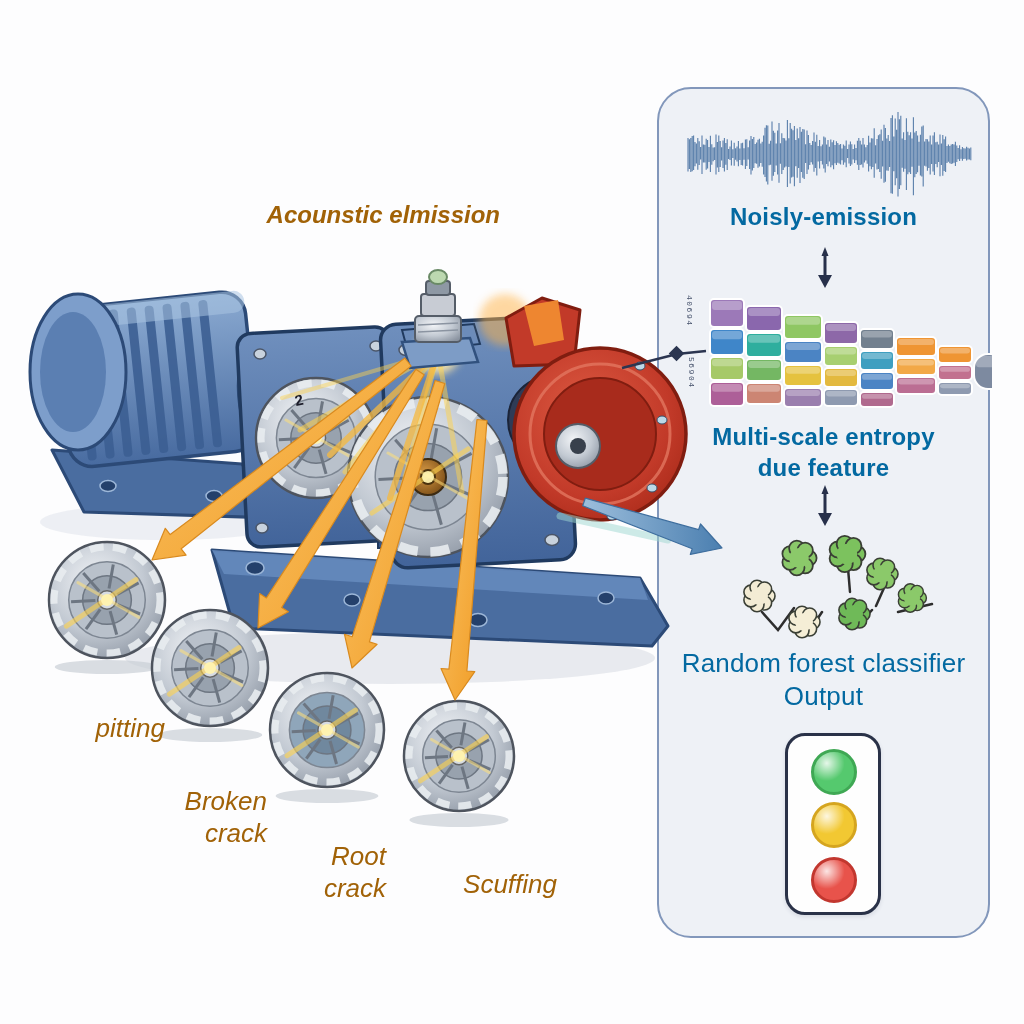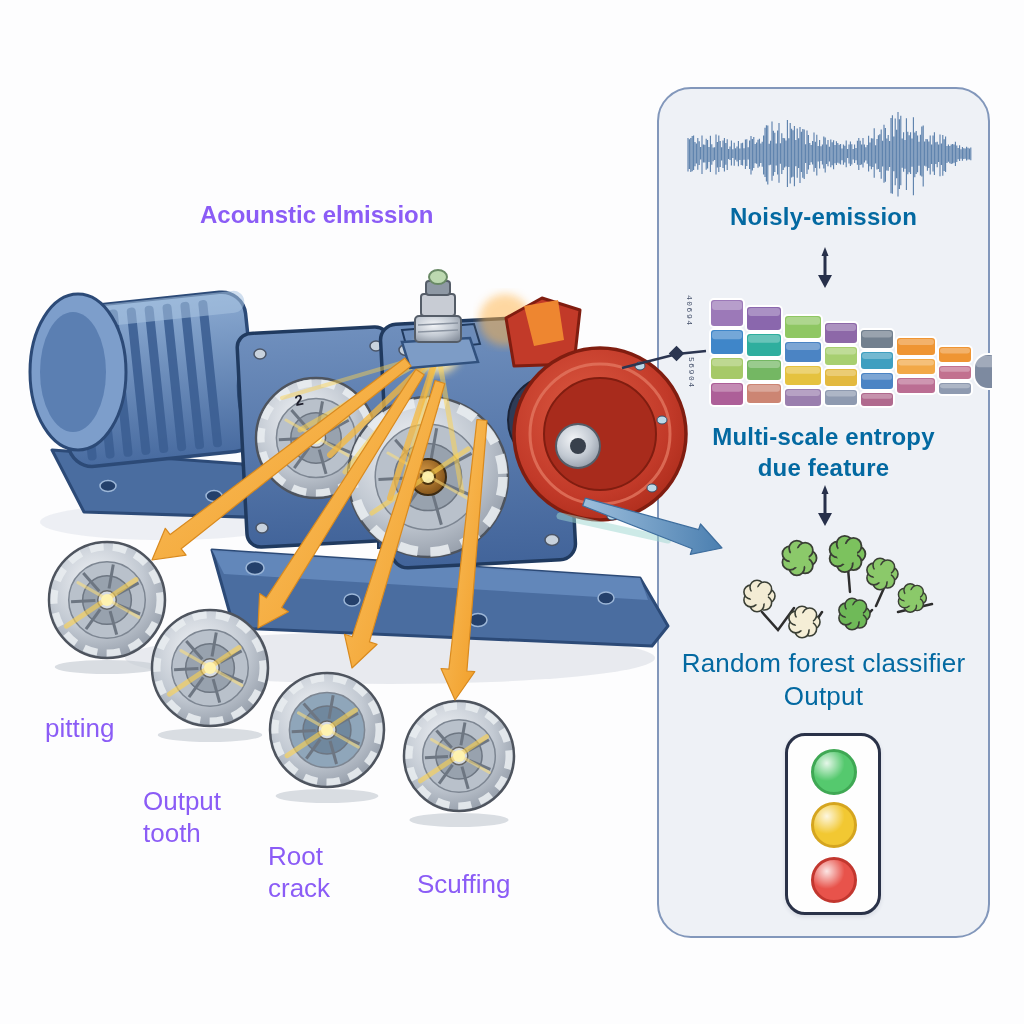--- a/index.html
+++ b/index.html
@@ -9,21 +9,21 @@
   
   .panel{position:absolute;left:657px;top:87px;width:333px;height:851px;
          background:var(--panel_bg,#eef1f6);border:2.5px solid var(--panel_border,#8297bb);
          border-radius:34px;box-sizing:border-box;z-index:1;}
   .panel-label{position:absolute;left:0;width:100%;text-align:center;font-weight:bold;
                font-size:24px;line-height:31px;color:#0369a1;letter-spacing:.2px;}
   .classifier-label{font-size:26px;font-weight:400;line-height:33px;}
   .axis-text{position:absolute;writing-mode:vertical-rl;font-size:8px;letter-spacing:1.5px;
              color:#44506a;font-family:"Liberation Mono","DejaVu Sans Mono",monospace;}
   
-  .scene-label{position:absolute;z-index:3;text-align:left;color:#8b5cf6;}
+  .scene-label{position:absolute;z-index:3;text-align:right;color:#a16207;font-style:italic;}
   .main-title{width:300px;left:200px;top:200px;font-weight:bold;font-size:24px;line-height:29px;}
   .main-title .l2{display:block;margin-left:95px;width:205px;}
   .fault-label{font-size:26px;font-weight:500;line-height:32px;margin-top:40px;}
   #scene{position:absolute;left:0;top:0;z-index:2;pointer-events:none;}
   
   .traffic-light{position:absolute;left:126px;top:644px;width:96px;height:182px;
                  background:#fefefe;border:3.5px solid #2a3248;border-radius:20px;
                  box-sizing:border-box;box-shadow:0 2px 4px rgba(40,50,80,.12);}
   .light{position:absolute;left:23px;width:46px;height:46px;border-radius:50%;box-sizing:border-box;}
   svg text{font-family:"Liberation Sans",sans-serif;}
@@ -460,16 +460,16 @@
       <path d="M622,368 L677,354 L706,351" stroke="#2b3550" stroke-width="2.5" fill="none"></path>
       <rect x="671" y="348" width="11" height="11" fill="#2b3550" transform="rotate(45 676.5 353.5)"></rect>
     </g>
   </svg>
 
   <div class="scene-label main-title">
     <span>Acounstic elmission</span>
   </div>
 
   <div class="scene-label fault-label" style="left:45px;top:672px;width:120px;">pitting</div>
-  <div class="scene-label fault-label" style="left:143px;top:745px;width:124px;">Output tooth</div>
+  <div class="scene-label fault-label" style="left:143px;top:745px;width:124px;">Broken crack</div>
   <div class="scene-label fault-label" style="left:417px;top:828px;width:140px;">Scuffing</div>
   <div class="scene-label fault-label" style="left:268px;top:800px;width:118px;">Root crack</div>
 </div>
 
 </body></html>

